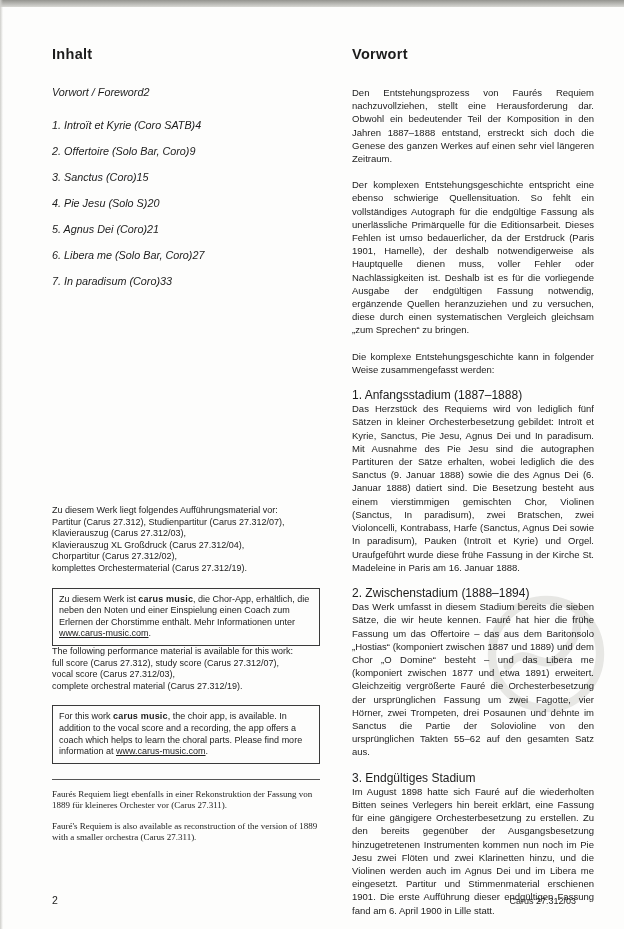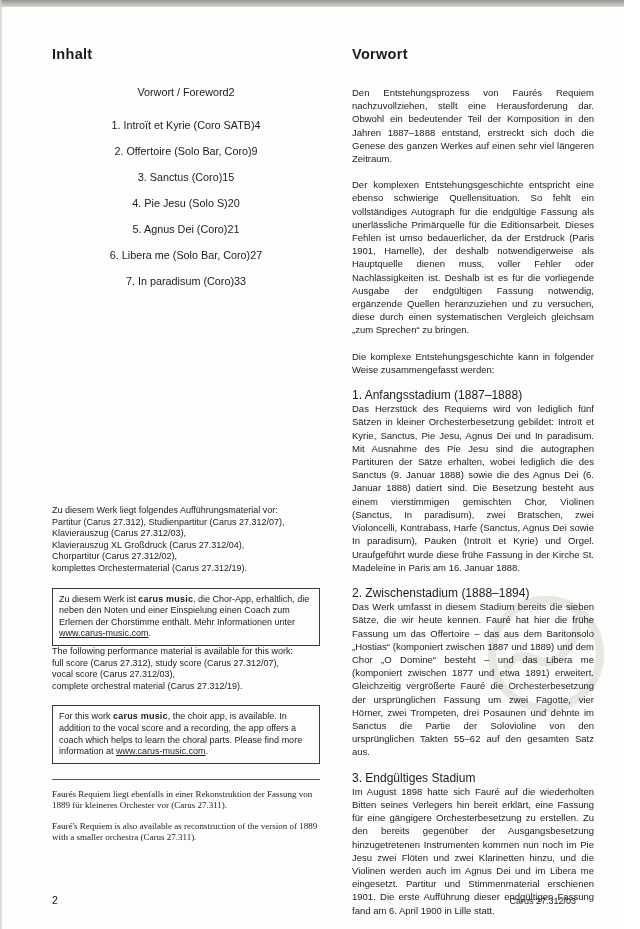--- a/index.html
+++ b/index.html
@@ -33,22 +33,22 @@
     display:flex; gap:32px; z-index:1;
   }
   .col-left  { width:268px; flex:none; }
   .col-right { width:242px; flex:none; }
 
   .heading {
     font-size:14.5px; font-weight:bold; letter-spacing:.3px;
     margin-bottom:24px;
   }
   .toc-row {
-    display:flex; justify-content:center; align-items:baseline;
-    font-size:10.8px; margin-bottom:14px;
+    display:flex; justify-content:flex-start; align-items:baseline;
+    font-size:10.8px; margin-bottom:14px;font-style:italic;
   }
   .toc-row.gap-after { margin-bottom:21px; }
   .toc-page { text-align:right; }
 
   .small-block { font-size:9px; line-height:11.6px; }
   .material-de { margin-top:218px; }
   .material-en { }
   .app-box {
     border:1px solid #3a3a3a;
     padding:5px 6px;

